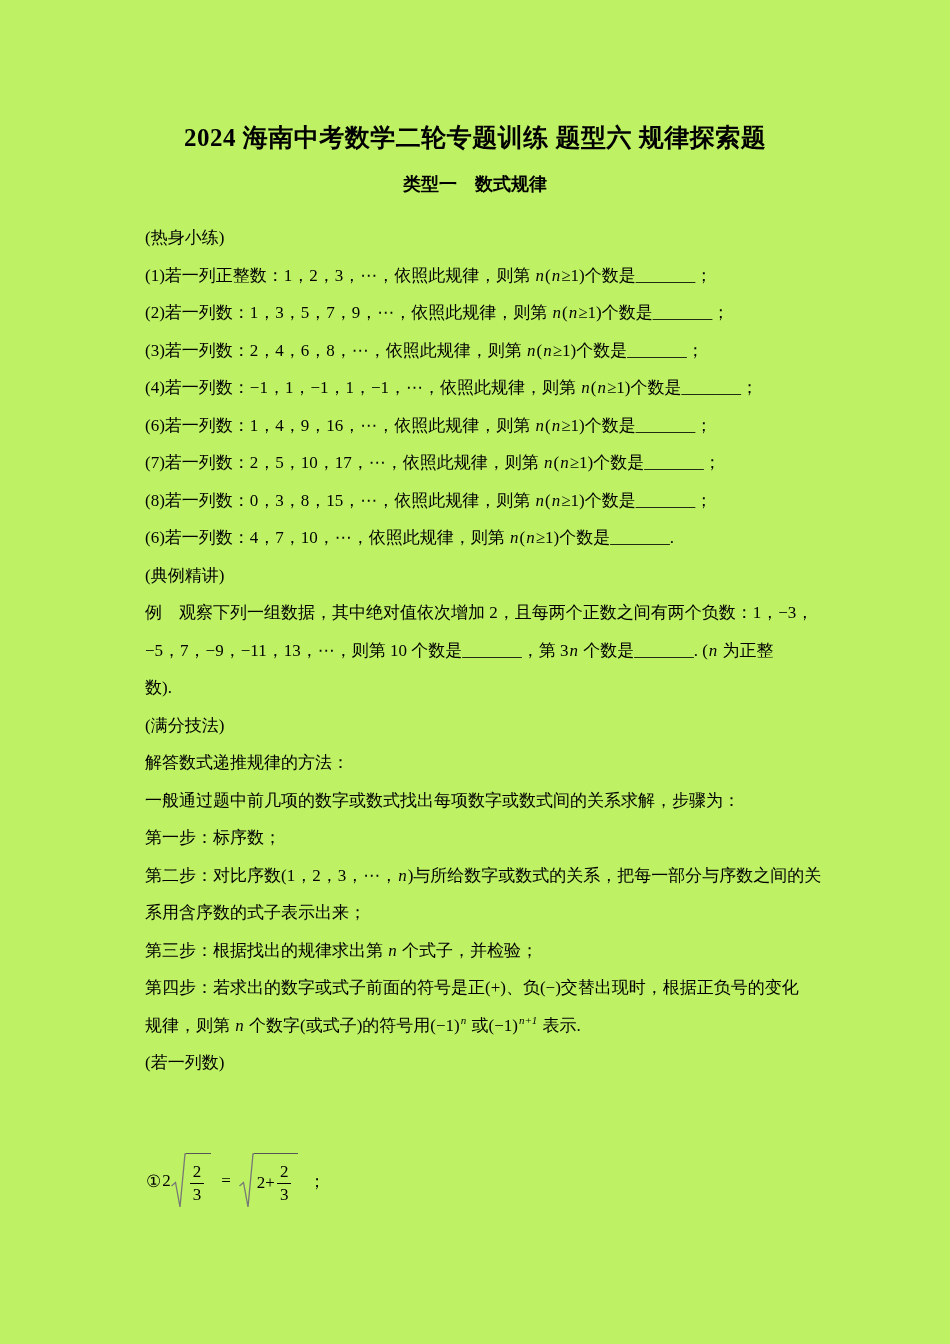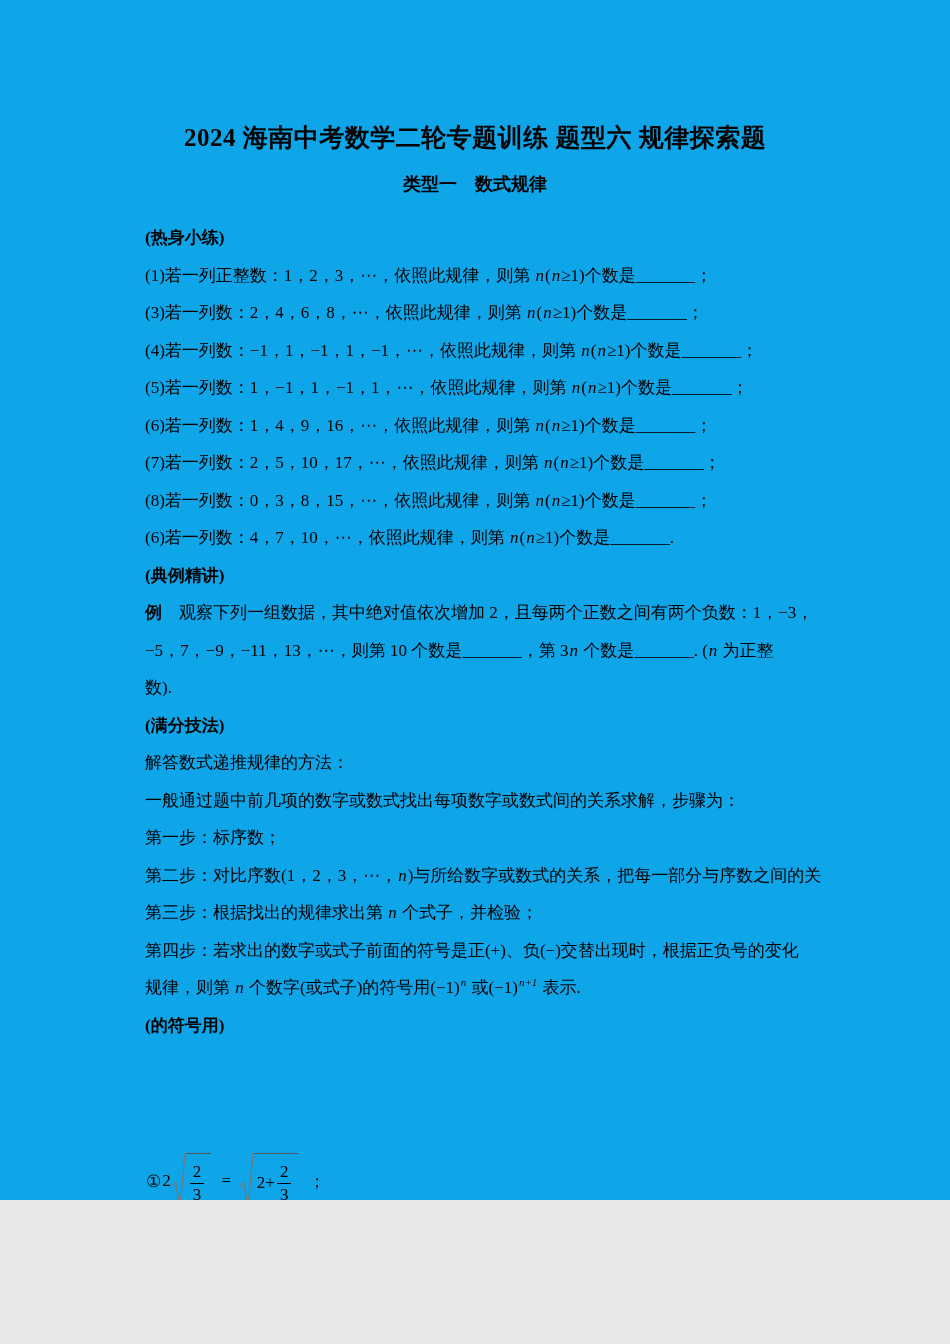--- a/index.html
+++ b/index.html
@@ -1,20 +1,20 @@
 <!DOCTYPE html>
 <html><head>
 <meta charset="utf-8">
 <style>
   html, body { margin: 0; padding: 0; background: #e8e8e8; }
   .page {
     position: relative;
     width: 950px;
-    height: 1200px;
-    background: #0ea5e9;
+    height: 1344px;
+    background: #bef264;
     font-family: "Liberation Serif", "DejaVu Serif", serif;
     color: #000000;
     overflow: hidden;
   }
   .title {
     position: absolute;
     top: 121px;
     left: 0;
     width: 100%;
     text-align: center;
@@ -38,21 +38,21 @@
     top: 219px;
     left: 145px;
     width: 690px;
     font-size: 17px;
   }
   .line {
     line-height: 37.5px;
     height: 37.5px;
     white-space: pre;
   }
-  .bold { font-weight: 700; }
+  .bold { font-weight: 400; }
   .var {
     font-style: italic;
     font-family: "Liberation Serif", "DejaVu Serif", serif;
     padding: 0 1px;
   }
   sup {
     font-size: 11px;
     line-height: 0;
     vertical-align: super;
   }
@@ -99,40 +99,41 @@
 <body>
 
 <div class="page">
 
   <div class="title">2024 海南中考数学二轮专题训练 题型六 规律探索题</div>
   <div class="subtitle">类型一　数式规律</div>
 
   <div class="content">
       <div class="line bold"><span>(热身小练)</span></div>
       <div class="line"><span>(1)若一列正整数：1，2，3，⋯，依照此规律，则第 </span><span class="var">n</span><span>(</span><span class="var">n</span><span>≥1)个数是</span><span class="blank">_______</span><span>；</span></div>
+      <div class="line"><span>(2)若一列数：1，3，5，7，9，⋯，依照此规律，则第 </span><span class="var">n</span><span>(</span><span class="var">n</span><span>≥1)个数是</span><span class="blank">_______</span><span>；</span></div>
       <div class="line"><span>(3)若一列数：2，4，6，8，⋯，依照此规律，则第 </span><span class="var">n</span><span>(</span><span class="var">n</span><span>≥1)个数是</span><span class="blank">_______</span><span>；</span></div>
       <div class="line"><span>(4)若一列数：−1，1，−1，1，−1，⋯，依照此规律，则第 </span><span class="var">n</span><span>(</span><span class="var">n</span><span>≥1)个数是</span><span class="blank">_______</span><span>；</span></div>
-      <div class="line"><span>(5)若一列数：1，−1，1，−1，1，⋯，依照此规律，则第 </span><span class="var">n</span><span>(</span><span class="var">n</span><span>≥1)个数是</span><span class="blank">_______</span><span>；</span></div>
       <div class="line"><span>(6)若一列数：1，4，9，16，⋯，依照此规律，则第 </span><span class="var">n</span><span>(</span><span class="var">n</span><span>≥1)个数是</span><span class="blank">_______</span><span>；</span></div>
       <div class="line"><span>(7)若一列数：2，5，10，17，⋯，依照此规律，则第 </span><span class="var">n</span><span>(</span><span class="var">n</span><span>≥1)个数是</span><span class="blank">_______</span><span>；</span></div>
       <div class="line"><span>(8)若一列数：0，3，8，15，⋯，依照此规律，则第 </span><span class="var">n</span><span>(</span><span class="var">n</span><span>≥1)个数是</span><span class="blank">_______</span><span>；</span></div>
       <div class="line"><span>(6)若一列数：4，7，10，⋯，依照此规律，则第 </span><span class="var">n</span><span>(</span><span class="var">n</span><span>≥1)个数是</span><span class="blank">_______</span><span>.</span></div>
       <div class="line bold"><span>(典例精讲)</span></div>
       <div class="line"><span class="bold">例</span><span>　观察下列一组数据，其中绝对值依次增加 2，且每两个正数之间有两个负数：1，−3，</span></div>
       <div class="line"><span>−5，7，−9，−11，13，⋯，则第 10 个数是</span><span class="blank">_______</span><span>，第 3</span><span class="var">n</span><span> 个数是</span><span class="blank">_______</span><span>. (</span><span class="var">n</span><span> 为正整</span></div>
       <div class="line"><span>数).</span></div>
       <div class="line bold"><span>(满分技法)</span></div>
       <div class="line"><span>解答数式递推规律的方法：</span></div>
       <div class="line"><span>一般通过题中前几项的数字或数式找出每项数字或数式间的关系求解，步骤为：</span></div>
       <div class="line"><span>第一步：标序数；</span></div>
       <div class="line"><span>第二步：对比序数(1，2，3，⋯，</span><span class="var">n</span><span>)与所给数字或数式的关系，把每一部分与序数之间的关</span></div>
+      <div class="line"><span>系用含序数的式子表示出来；</span></div>
       <div class="line"><span>第三步：根据找出的规律求出第 </span><span class="var">n</span><span> 个式子，并检验；</span></div>
       <div class="line"><span>第四步：若求出的数字或式子前面的符号是正(+)、负(−)交替出现时，根据正负号的变化</span></div>
       <div class="line"><span>规律，则第 </span><span class="var">n</span><span> 个数字(或式子)的符号用(−1)</span><sup class="var">n</sup><span> 或(−1)</span><sup class="var">n+1</sup><span> 表示.</span></div>
-      <div class="line bold"><span>(的符号用)</span></div>
+      <div class="line bold"><span>(若一列数)</span></div>
     </div>
 
   <div class="equation">
     <span class="eq-label">①</span>
     <span class="eq-coef">2</span>
     <span class="sqrt">
       <svg class="radsign" viewBox="0 0 15 56" preserveAspectRatio="none">
         <path d="M0.5 33 L4.5 29.5 L9 54 L14 1 L15 1" fill="none" stroke="#777" stroke-width="1.3"></path>
       </svg>
       <span class="radicand">

